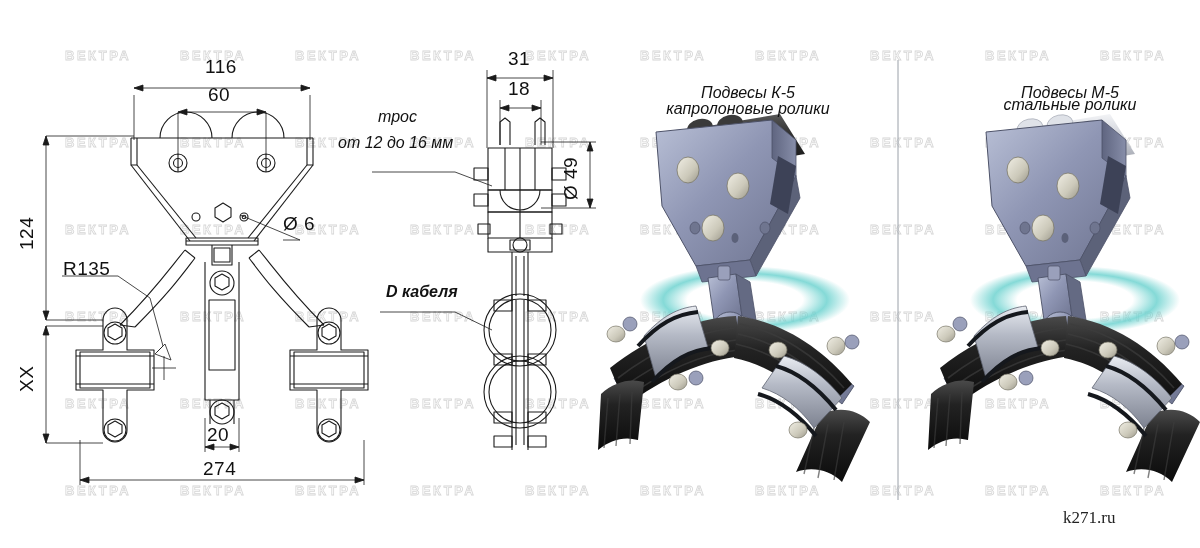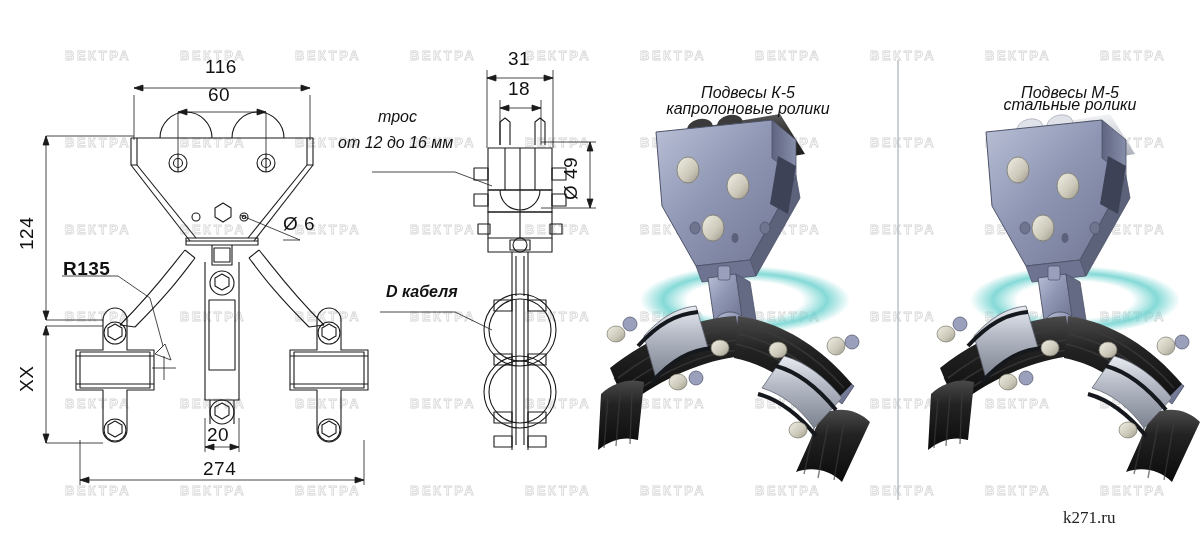--- a/index.html
+++ b/index.html
@@ -517,21 +517,21 @@
     </g>
   </g>
 </svg>
 
 <div class="lbl dim" style="left:205px;top:56px;">116</div>
 <div class="lbl dim" style="left:208px;top:84px;">60</div>
 <div class="lbl dim rot90" style="left:16px;top:250px;">124</div>
 <div class="lbl dim rot90" style="left:16px;top:392px;">XX</div>
 <div class="lbl dim" style="left:207px;top:424px;">20</div>
 <div class="lbl dim" style="left:203px;top:458px;">274</div>
-<div class="lbl dim" style="left:63px;top:258px;font-weight:bold;">R135</div>
+<div class="lbl dim" style="left:63px;top:258px;">R135</div>
 <div class="lbl dim" style="left:283px;top:213px;">Ø 6</div>
 
 <div class="lbl dim" style="left:508px;top:48px;">31</div>
 <div class="lbl dim" style="left:508px;top:78px;">18</div>
 <div class="lbl dim rot90" style="left:560px;top:200px;">Ø 49</div>
 
 <div class="lbl note" style="left:378px;top:108px;text-align:center;">трос</div>
 <div class="lbl note" style="left:338px;top:134px;">от 12 до 16 мм</div>
 <div class="lbl note" style="left:386px;top:283px;font-weight:bold;">D кабеля</div>
 

